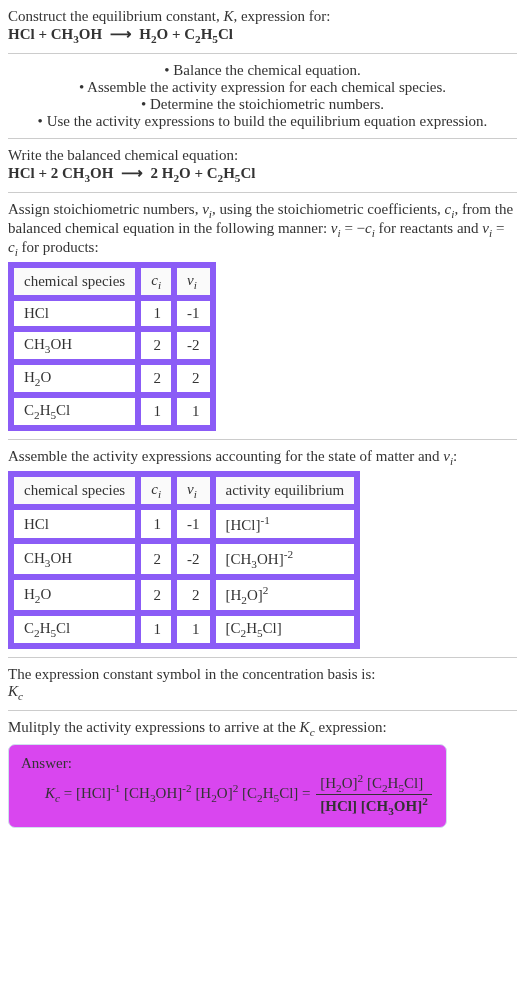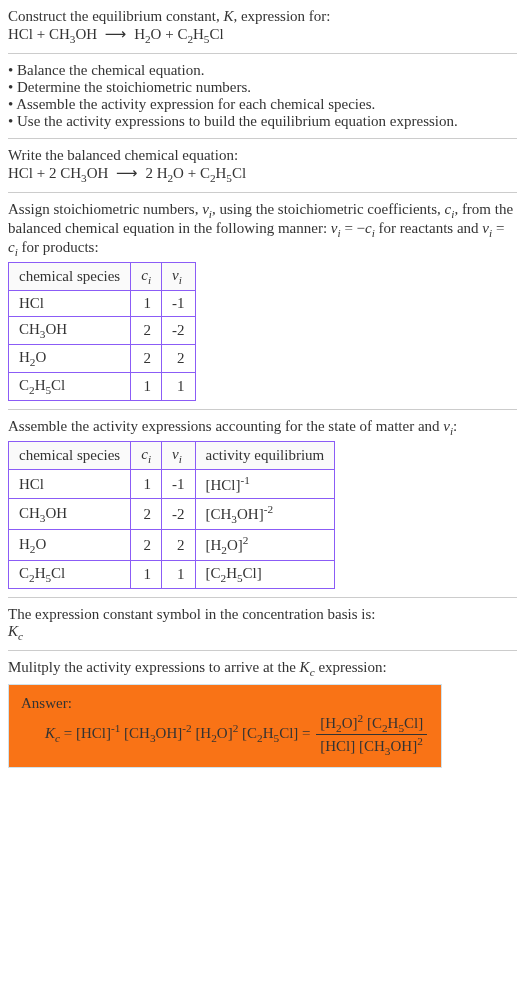--- a/index.html
+++ b/index.html
@@ -15,68 +15,71 @@
   .section {
     margin-bottom: 6px;
   }
   hr {
     border: none;
     border-top: 1px solid #ccc;
     margin: 8px 0;
   }
   .eq {
     font-family: 'Times New Roman', serif;
+    font-weight: bold;
   }
   sub { font-size: 0.75em; vertical-align: sub; }
   sup { font-size: 0.75em; vertical-align: super; }
   .italic { font-style: italic; }
   ul.plan {
     list-style: none;
     padding-left: 0;
     margin: 4px 0;
+    text-align: center;
   }
   ul.plan li::before {
     content: "• ";
   }
   table {
     border-collapse: collapse;
     margin-top: 4px;
     margin-bottom: 6px;
   }
   td, th {
-    border: 1px solid #8b5cf6;
+    border: 6px solid #8b5cf6;
     padding: 4px 10px;
     text-align: left;
     font-weight: normal;
     margin-top: 16px;
   }
   th {
     background: #fafafa;
   }
   .answer-box {
-    background: #f97316;
+    background: #d946ef;
     border: 1px solid #cfe2ec;
-    border-radius: 0;
+    border-radius: 7px;
     padding: 10px 12px;
     margin-top: 6px;
     display: inline-block;
   }
   .frac {
     display: inline-block;
     vertical-align: middle;
     margin: 0 2px;
   }
   .frac .num {
     display: block;
     border-bottom: 1px solid #333;
     padding: 0 4px;
   }
   .frac .den {
     display: block;
     padding: 0 4px;
+    font-weight: bold;
   }
   .arrow {
     display: inline-block;
     padding: 0 4px;
   }
   .num-right { text-align: right; }
   .indent { margin-left: 24px; }
 </style>
 </head>
 <body>
@@ -88,22 +91,22 @@
   <div class="eq">
     HCl + CH<sub>3</sub>OH <span class="arrow">⟶</span> H<sub>2</sub>O + C<sub>2</sub>H<sub>5</sub>Cl
   </div>
 </div>
 
 <hr>
 
 <div class="section">
   <ul class="plan">
     <li>Balance the chemical equation.</li>
+    <li>Assemble the activity expression for each chemical species.</li>
     <li>Determine the stoichiometric numbers.</li>
-    <li>Assemble the activity expression for each chemical species.</li>
     <li>Use the activity expressions to build the equilibrium equation expression.</li>
   </ul>
 </div>
 
 <hr>
 
 <div class="section">
   <div>Write the balanced chemical equation:</div>
   <div class="eq">
     HCl + 2 CH<sub>3</sub>OH <span class="arrow">⟶</span> 2 H<sub>2</sub>O + C<sub>2</sub>H<sub>5</sub>Cl

